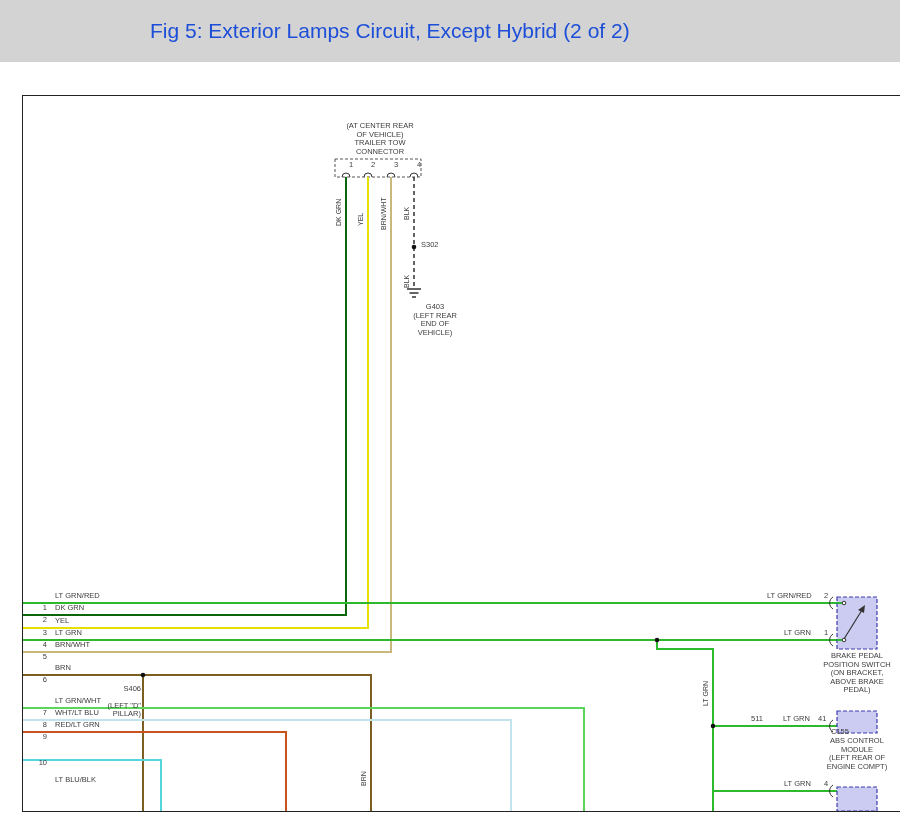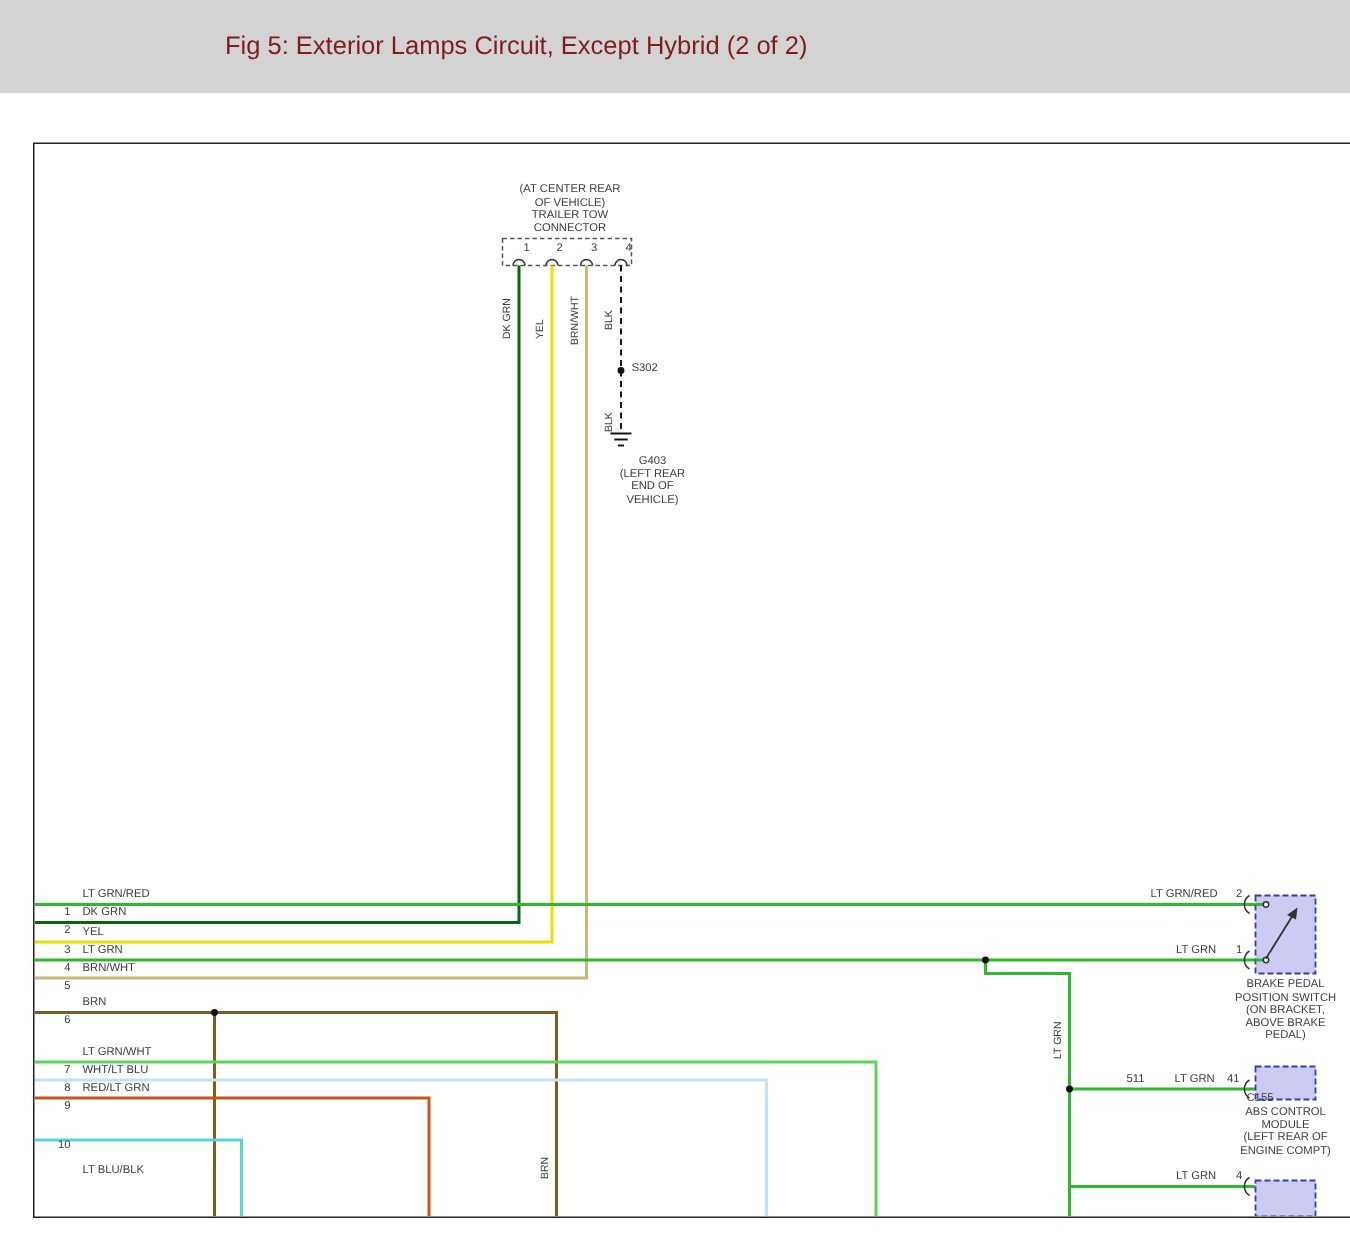--- a/index.html
+++ b/index.html
@@ -1,19 +1,19 @@
 <!DOCTYPE html>
 <html><head>
 <meta charset="utf-8">
 <style>
   * { margin:0; padding:0; box-sizing:border-box; }
   html,body { width:900px; height:829px; background:#ffffff;
     font-family:"Liberation Sans", sans-serif; position:relative; overflow:hidden; }
   .header { position:absolute; left:0; top:0; width:900px; height:62px; background:#d3d3d3; }
-  .title  { position:absolute; left:150px; top:0; line-height:62px; font-size:17px; color:#7f1d1d;text-align:right; }
+  .title  { position:absolute; left:150px; top:0; line-height:62px; font-size:21px; color:#1d4ed8;text-align:right; }
   .diagram { position:absolute; left:22px; top:95px; width:898px; height:717px;
     border:1px solid #222; background:#fff; overflow:hidden; }
   .wires { position:absolute; left:0; top:0; }
   .lbl { position:absolute; font-size:7.5px; color:#3c3c3c; white-space:pre-line; line-height:8.6px; }
   .ctr { text-align:center; }
   .rt  { text-align:right; }
   .vlbl { position:absolute; font-size:7px; color:#3c3c3c; width:11px; line-height:11px;
     writing-mode:vertical-rl; transform:rotate(180deg); white-space:nowrap; }
 </style>
 </head>
@@ -159,20 +159,25 @@
   <div class="lbl" style="left:761px;top:533px">LT GRN</div>
   <div class="lbl" style="left:801px;top:533px">1</div>
   <div class="lbl ctr" style="left:786px;top:556px;width:96px">BRAKE PEDAL
 POSITION SWITCH
 (ON BRACKET,
 ABOVE BRAKE
 PEDAL)</div>
 
   <div class="vlbl" style="left:677px;top:574px;height:36px">LT GRN</div>
 
+  <div class="lbl rt" style="left:52px;top:580px;width:66px">
+    <div>S406</div>
+    <div>(LEFT "D"
+PILLAR)</div>
+  </div>
   <div class="vlbl" style="left:335px;top:660px;height:30px">BRN</div>
 
 
   <div class="lbl" style="left:728px;top:619px">511</div>
   <div class="lbl" style="left:760px;top:619px">LT GRN</div>
   <div class="lbl" style="left:795px;top:619px">41</div>
   <div class="lbl" style="left:808px;top:632px">C155</div>
   <div class="lbl ctr" style="left:786px;top:641px;width:96px">ABS CONTROL
 MODULE
 (LEFT REAR OF

